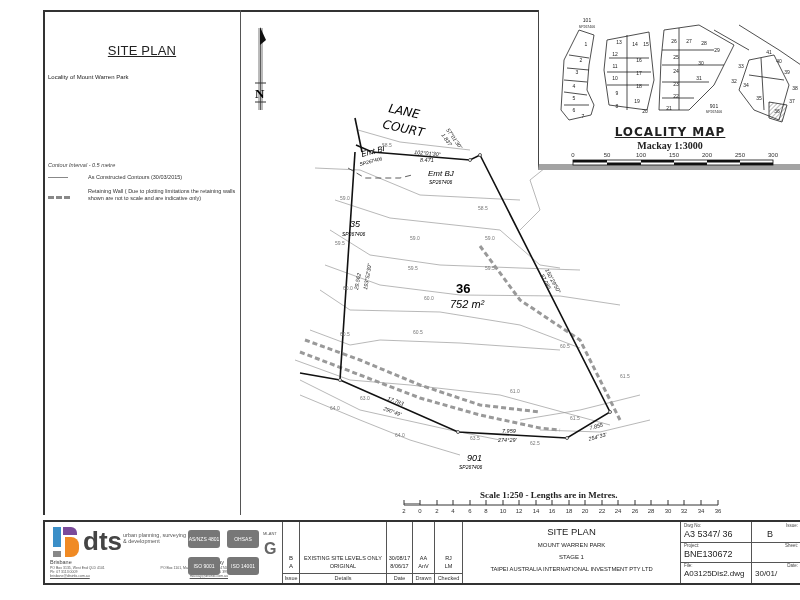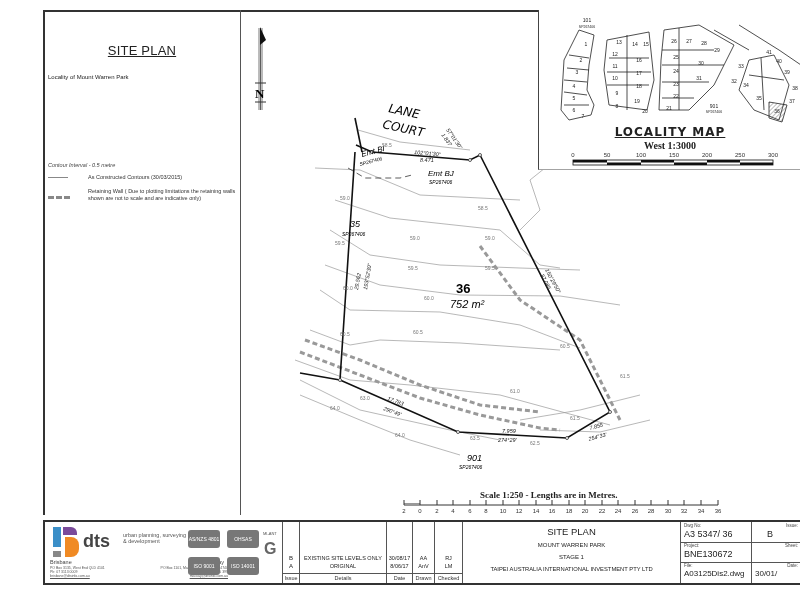--- a/index.html
+++ b/index.html
@@ -7,21 +7,21 @@
   .sheet{position:absolute;left:43px;top:10px;width:757px;height:505px;border-top:2px solid #333;border-left:2px solid #333;box-sizing:border-box;}
   .legend-panel{position:absolute;left:43px;top:10px;width:198px;height:505px;border-right:1px solid #555;box-sizing:border-box;}
   .title1{position:absolute;left:0;width:198px;top:33px;text-align:center;font-size:13px;text-decoration:underline;letter-spacing:0.2px;}
   .title2{position:absolute;left:0;width:198px;top:52px;text-align:center;font-size:13px;text-decoration:underline;}
   .locality{position:absolute;left:5px;top:64px;font-size:6px;}
   .contour-int{position:absolute;left:5px;top:152px;font-size:5.5px;font-style:italic;color:#444;}
   .leg-line{position:absolute;left:5px;width:20px;height:0;border-top:1px solid #888;}
   .leg-dash{position:absolute;left:5px;width:22px;height:0;border-top:3px dashed #888;}
   .leg-text{position:absolute;left:45px;font-size:5.5px;line-height:7px;color:#333;width:150px;}
   .drawing{position:absolute;left:241px;top:10px;width:559px;height:505px;}
-  .loc-map{position:absolute;left:538px;top:10px;width:262px;height:160px;border-left:1px solid #444;border-bottom:1px solid #a3a3a3;background:#fff;box-sizing:border-box;}
+  .loc-map{position:absolute;left:538px;top:10px;width:262px;height:160px;border-left:1px solid #444;border-bottom:6px solid #a3a3a3;background:#fff;box-sizing:border-box;}
   .loc-title{position:absolute;left:0;width:262px;top:115px;text-align:center;font-family:"DejaVu Sans",sans-serif;font-weight:bold;font-size:12px;text-decoration:underline;letter-spacing:1px;}
   .loc-scale{position:absolute;left:0;width:262px;top:130px;text-align:center;font-family:"Liberation Serif",serif;font-weight:bold;font-size:10px;}
   .scale-caption{position:absolute;left:480px;top:490px;font-family:"Liberation Serif",serif;font-weight:bold;font-size:9px;}
   .titleblock{position:absolute;left:43px;top:520px;width:757px;height:65px;border:2px solid #333;border-right:none;box-sizing:border-box;background:#fff;}
   .tb-cell{position:absolute;top:0;height:61px;border-right:1px solid #555;box-sizing:border-box;}
   .small{font-size:5px;color:#555;}
   .issue-hdr{position:absolute;bottom:0;height:9px;width:100%;border-top:1px solid #555;font-size:5.5px;text-align:center;line-height:9px;color:#333;}
   .center{text-align:center;}
   .logo-box{position:absolute;}
   .cert{position:absolute;width:32px;height:18px;border-radius:3px;background:#777;color:#fff;font-size:5px;text-align:center;line-height:18px;}
@@ -281,33 +281,33 @@
       <text x="34" y="147">0</text>
       <text x="68" y="147">50</text>
       <text x="102" y="147">100</text>
       <text x="135" y="147">150</text>
       <text x="168" y="147">200</text>
       <text x="201" y="147">250</text>
       <text x="234" y="147">300</text>
     </g>
   </svg>
   <div class="loc-title">LOCALITY MAP</div>
-  <div class="loc-scale">West 1:3000</div>
+  <div class="loc-scale">Mackay 1:3000</div>
 </div>
 
 <div class="titleblock">
 
   <div class="tb-cell" style="left:0;width:238px;">
     <div class="logo-box" style="left:8px;top:5px;width:28px;height:30px;">
       <div style="position:absolute;left:0;top:0;width:8px;height:20px;background:#3b8fc8;"></div>
       <div style="position:absolute;left:10px;top:0;width:14px;height:8px;background:#7a4a9a;border-radius:0 6px 0 0;"></div>
       <div style="position:absolute;left:12px;top:10px;width:14px;height:20px;background:#f08a24;border-radius:0 8px 8px 0;"></div>
       <div style="position:absolute;left:0;top:24px;width:8px;height:6px;background:#888;"></div>
     </div>
-    <div style="position:absolute;left:38px;top:4px;font-size:18px;font-weight:bold;color:#444;line-height:30px;">dts</div>
+    <div style="position:absolute;left:38px;top:4px;font-size:26px;font-weight:bold;color:#444;line-height:30px;">dts</div>
     <div style="position:absolute;left:78px;top:10px;font-size:5.5px;color:#555;line-height:6px;">
       <div>urban planning, surveying</div>
       <div>&amp; development</div>
     </div>
     <div style="position:absolute;left:5px;top:37px;font-size:5.5px;color:#444;">Brisbane</div>
     <div class="small" style="position:absolute;left:5px;top:44px;font-size:3.5px;line-height:4px;">
       <div>PO Box 3135, West End QLD 4101</div>
       <div>Ph: 07 3113 0009</div>
       <div style="text-decoration:underline;">brisbane@dtsinfo.com.au</div>
     </div>

